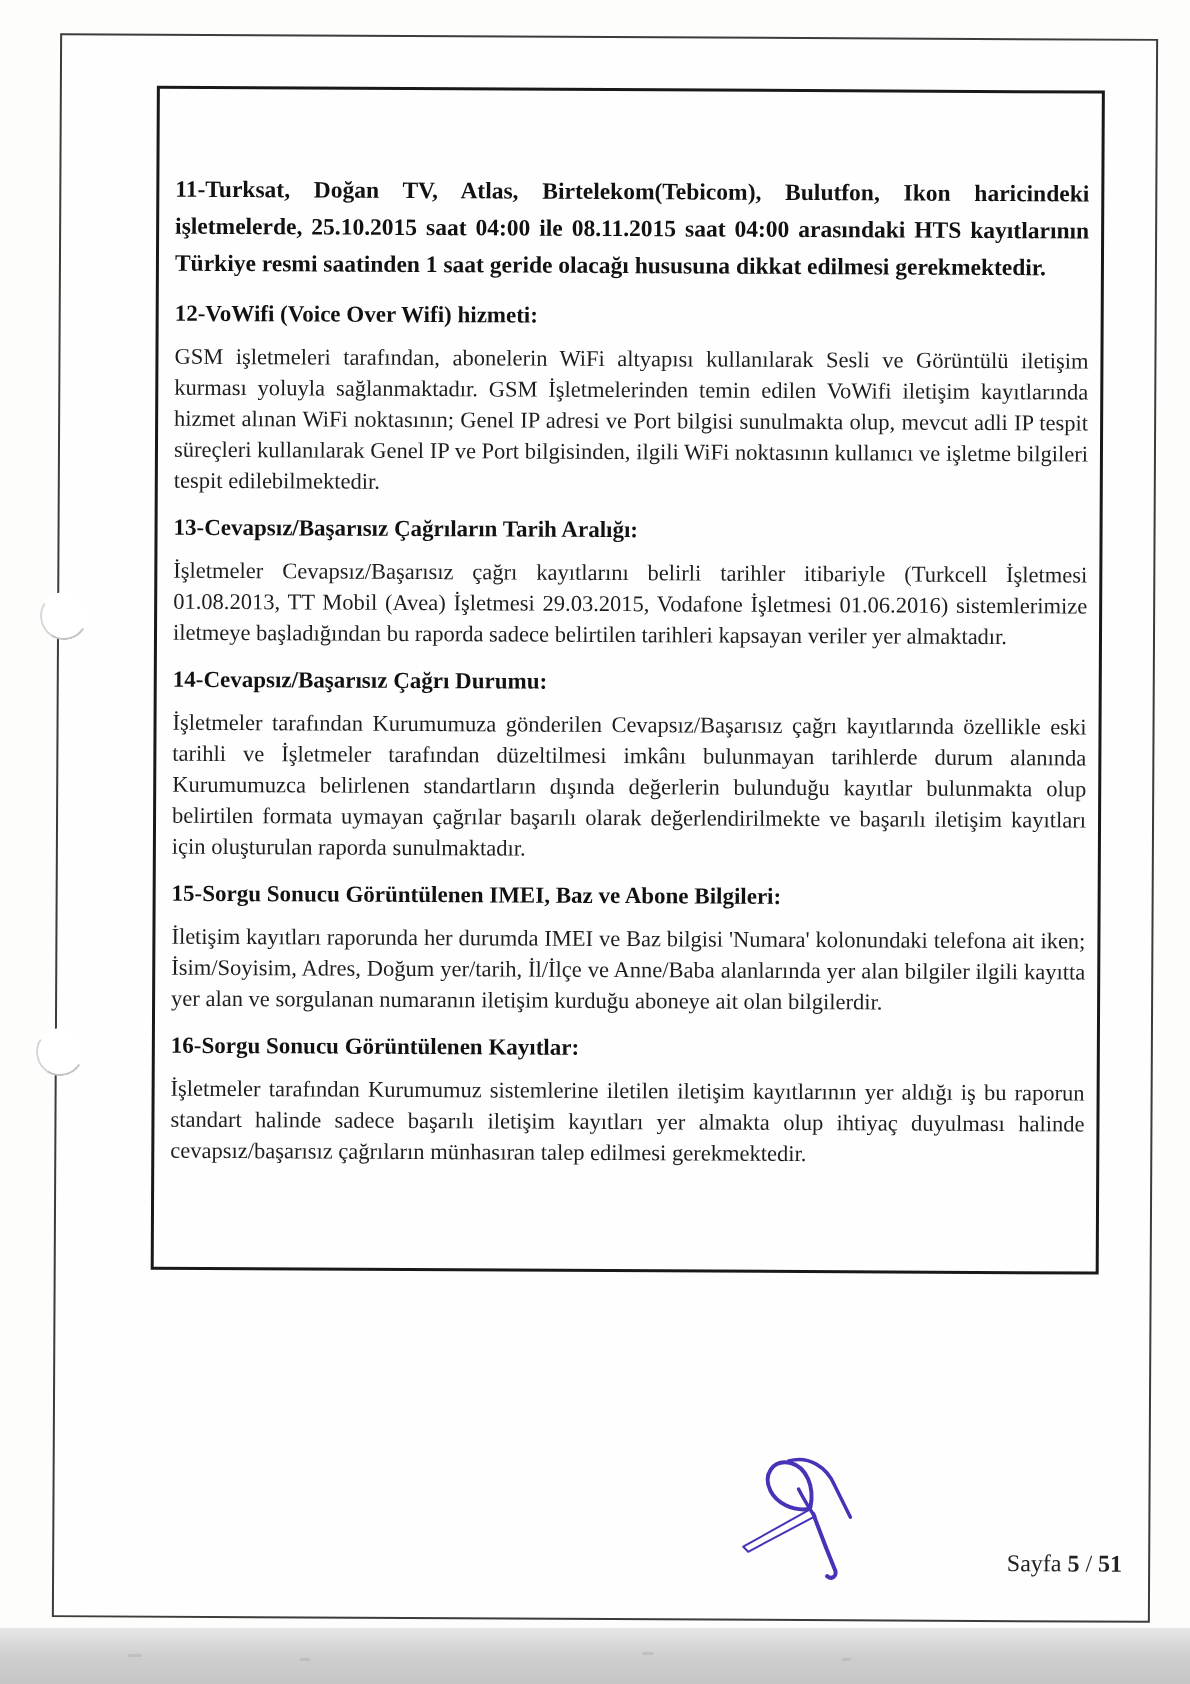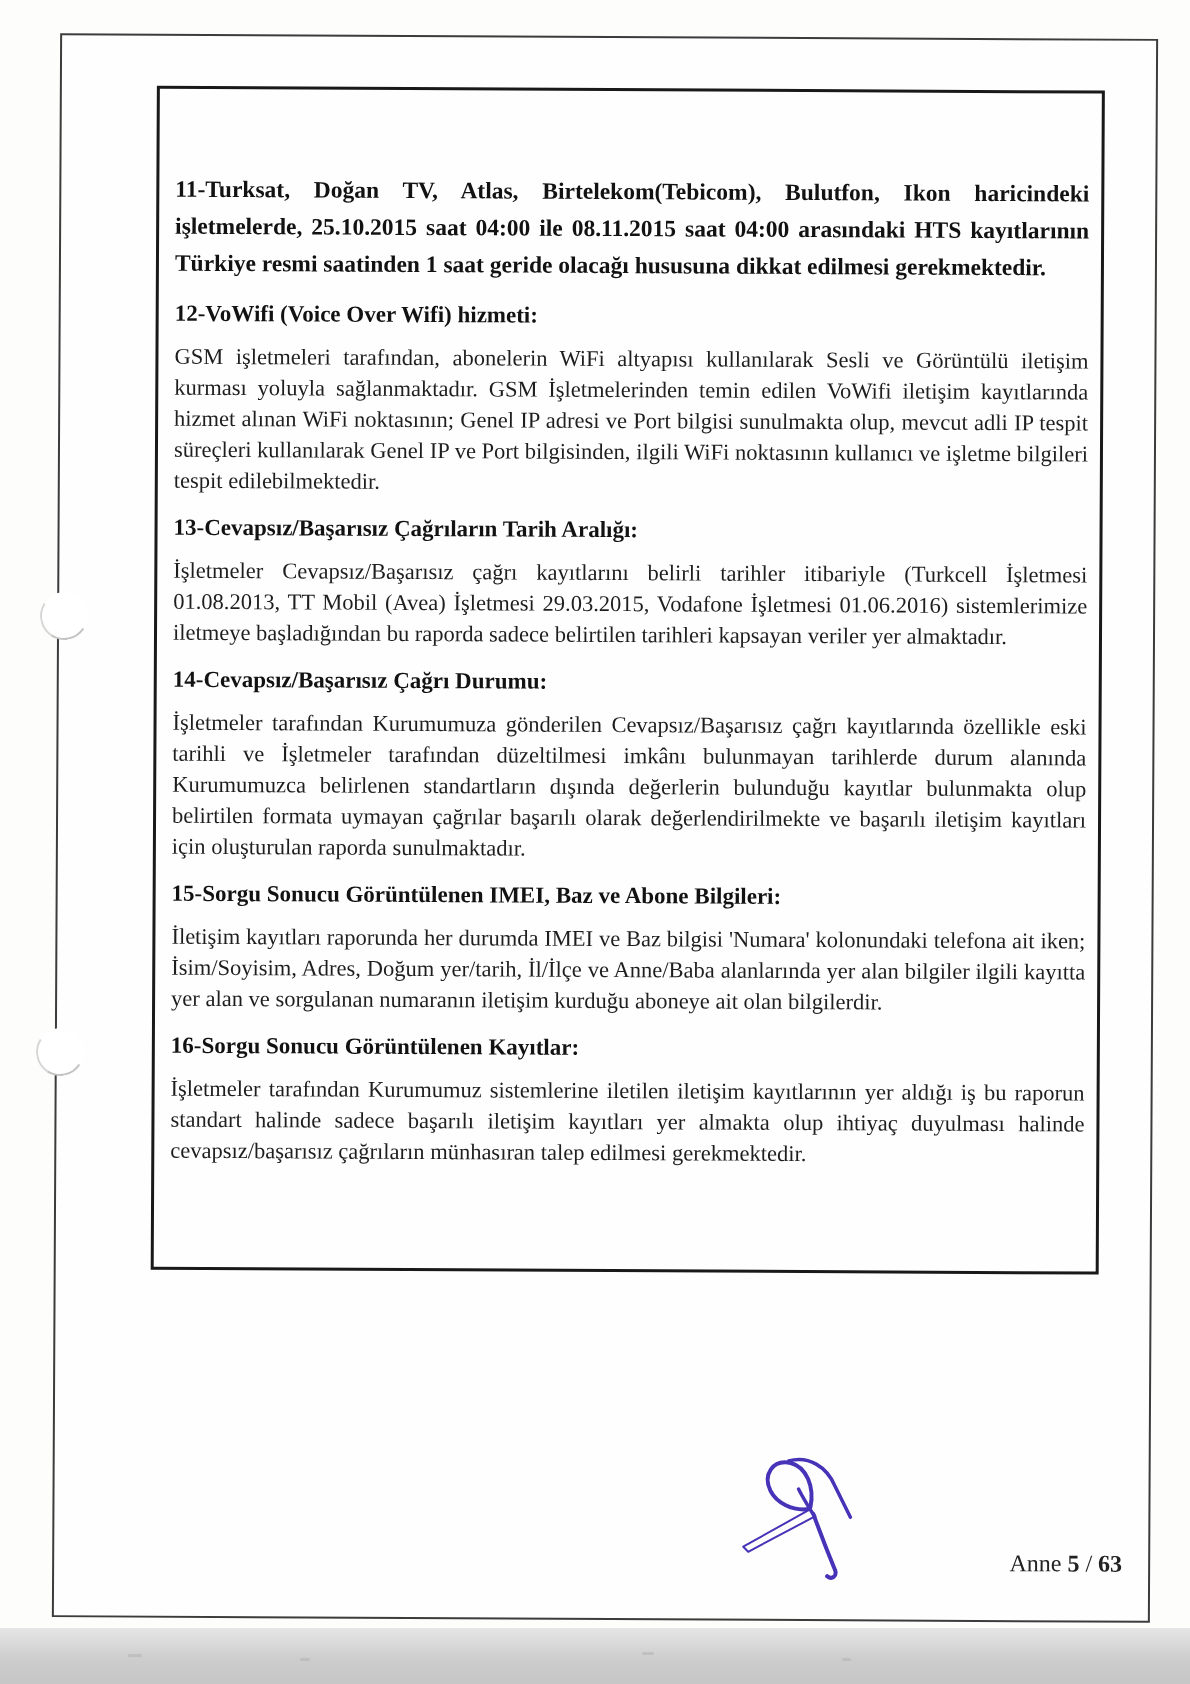--- a/index.html
+++ b/index.html
@@ -138,24 +138,24 @@
     <path d="M58,14 C78,8 96,20 104,38 C108,46 114,58 120,70" fill="none" stroke-width="3.5" stroke-linecap="round" stroke="#4633b8"></path>
 
     <path d="M68,42 C72,50 77,58 82,66" fill="none" stroke-width="3.5" stroke-linecap="round" stroke="#4633b8"></path>
 
     <path d="M13,100 L80,62 L85,69 L18,105 Z" stroke-width="2" stroke-linejoin="round" fill="none" stroke="#4633b8"></path>
 
     <path d="M83,67 C90,86 97,104 105,123 C107,129 102,133 97,129" fill="none" stroke-width="4" stroke-linecap="round" stroke="#4633b8"></path>
   </svg>
 
   <div class="page-num">
-    <span>Anne</span>
+    <span>Sayfa</span>
     <b>5</b>
     <span>/</span>
-    <b>63</b>
+    <b>51</b>
   </div>
 
 </div>
 
 <div class="hole-punch p1"></div>
 <div class="hole-punch p2"></div>
 
 <div class="scan-band">
   <span class="scan-speck" style="left:128px; top:26px; width:14px; height:3px;"></span>
   <span class="scan-speck" style="left:300px; top:30px; width:10px; height:3px;"></span>

